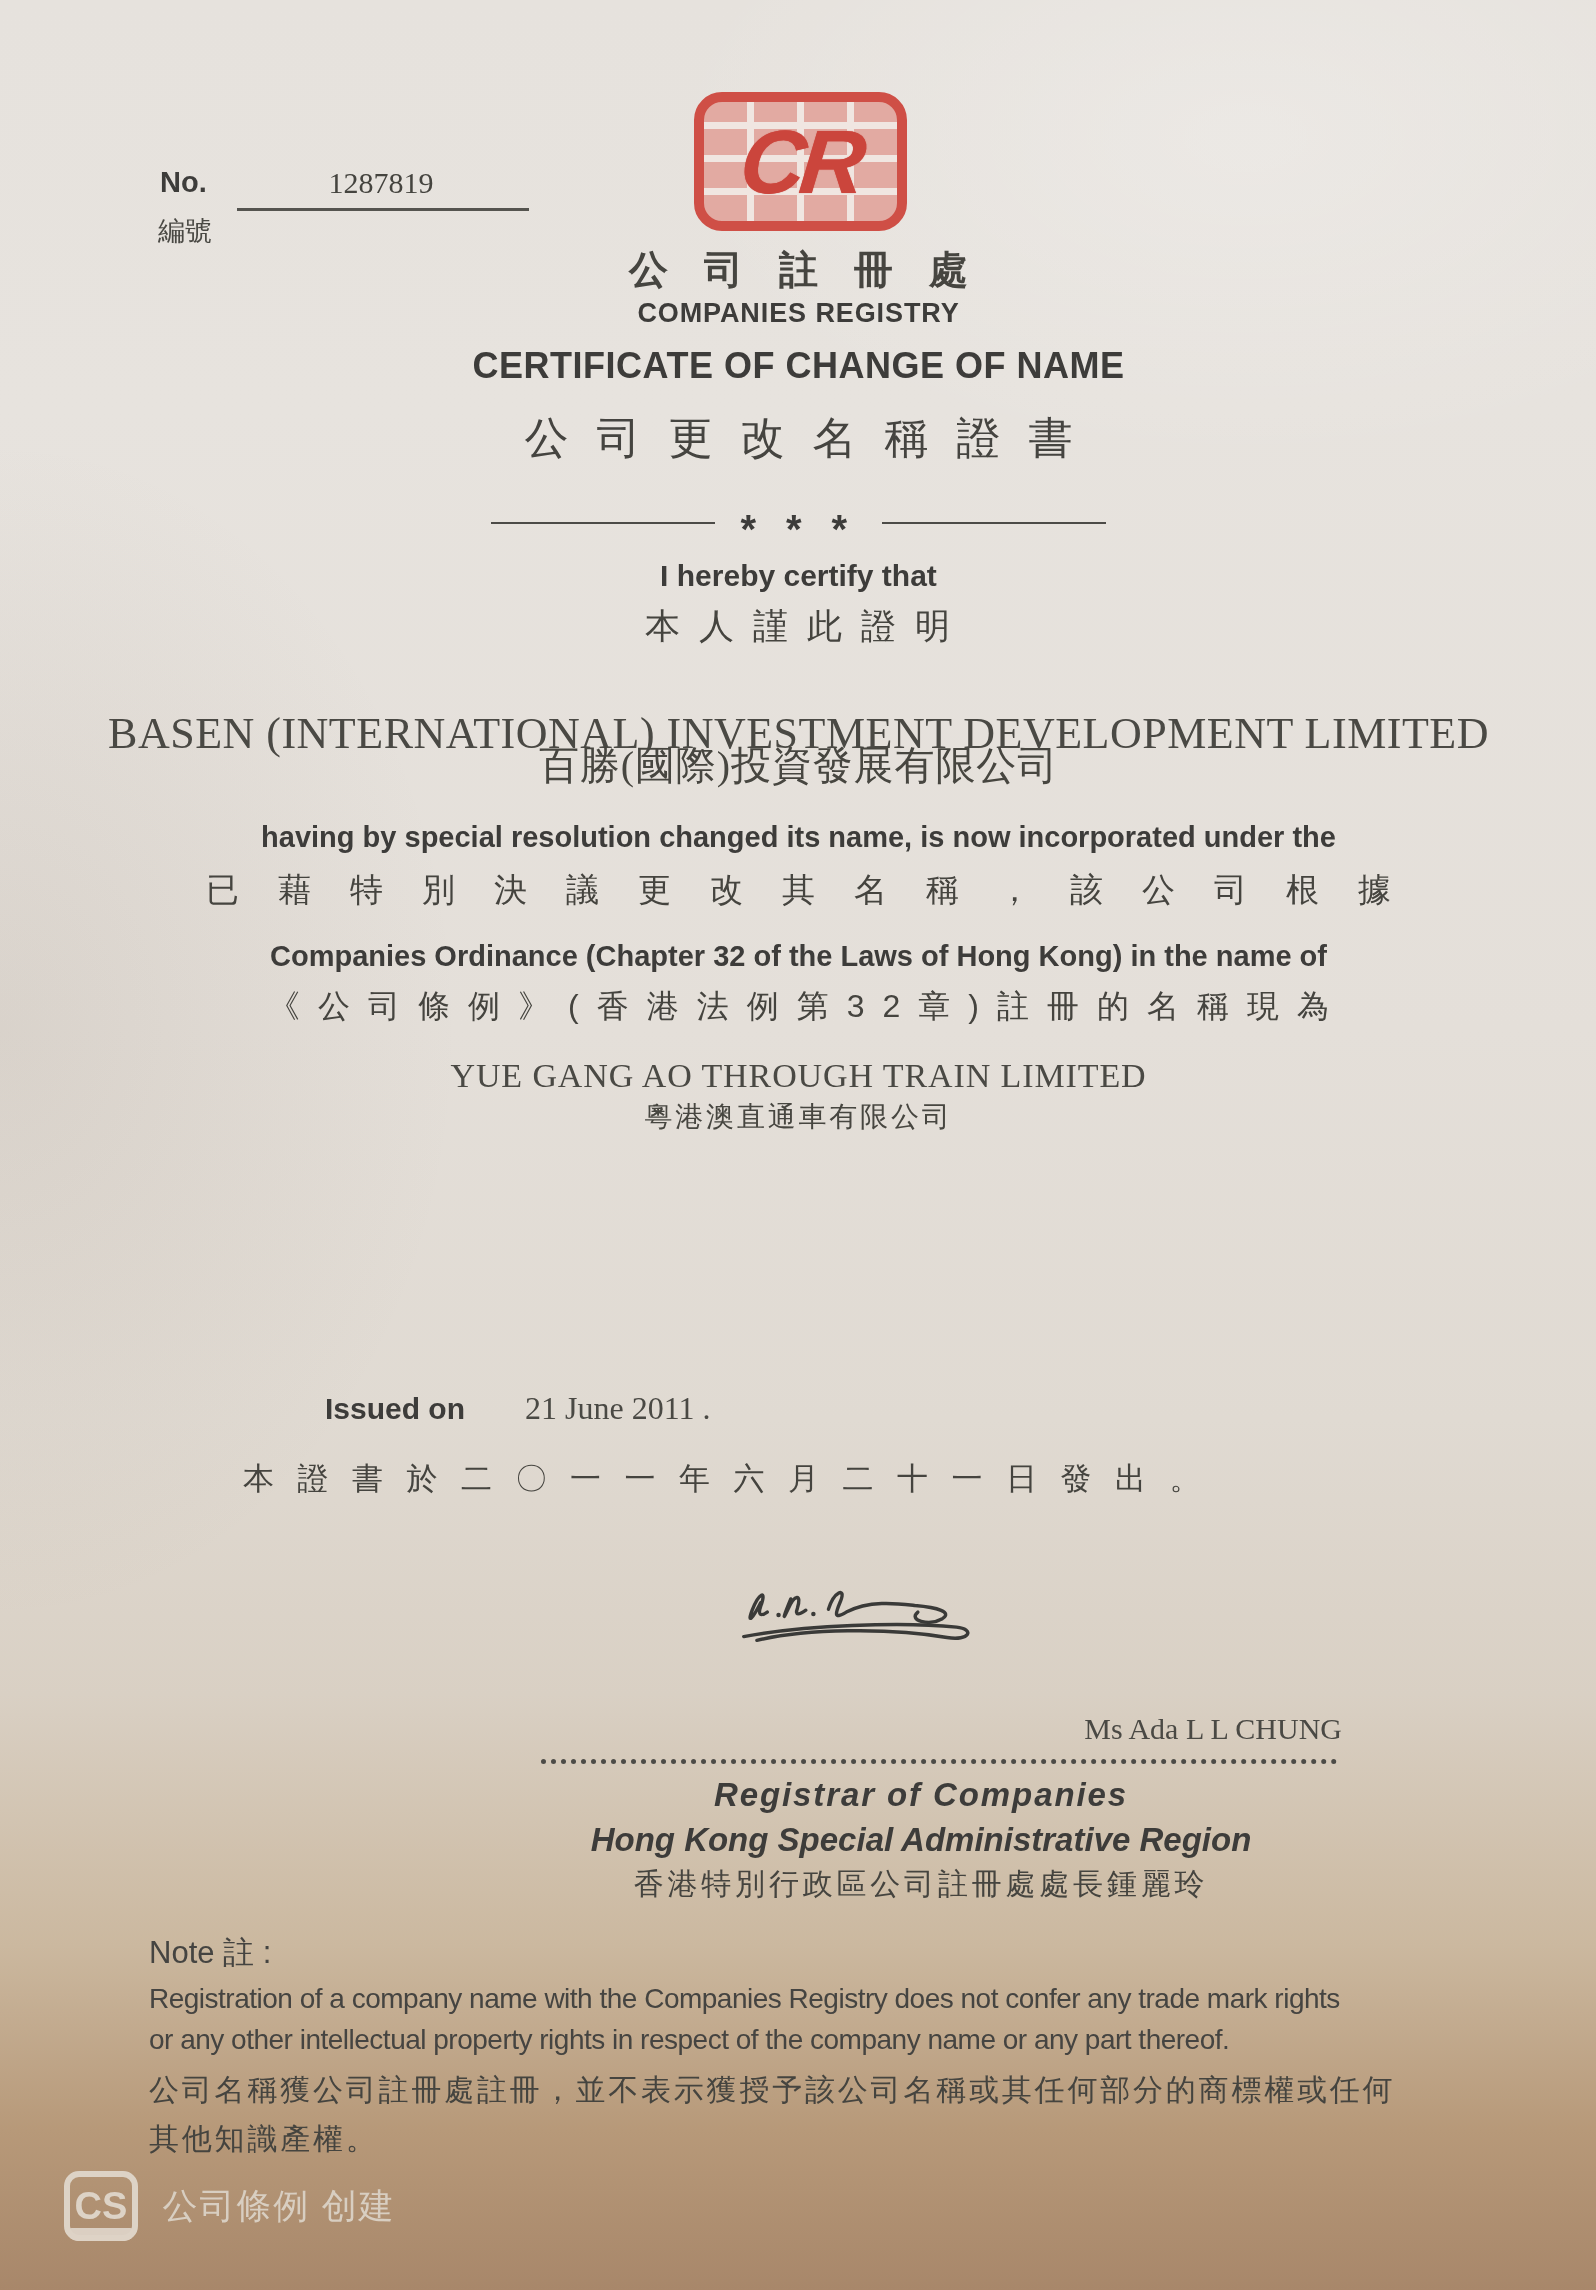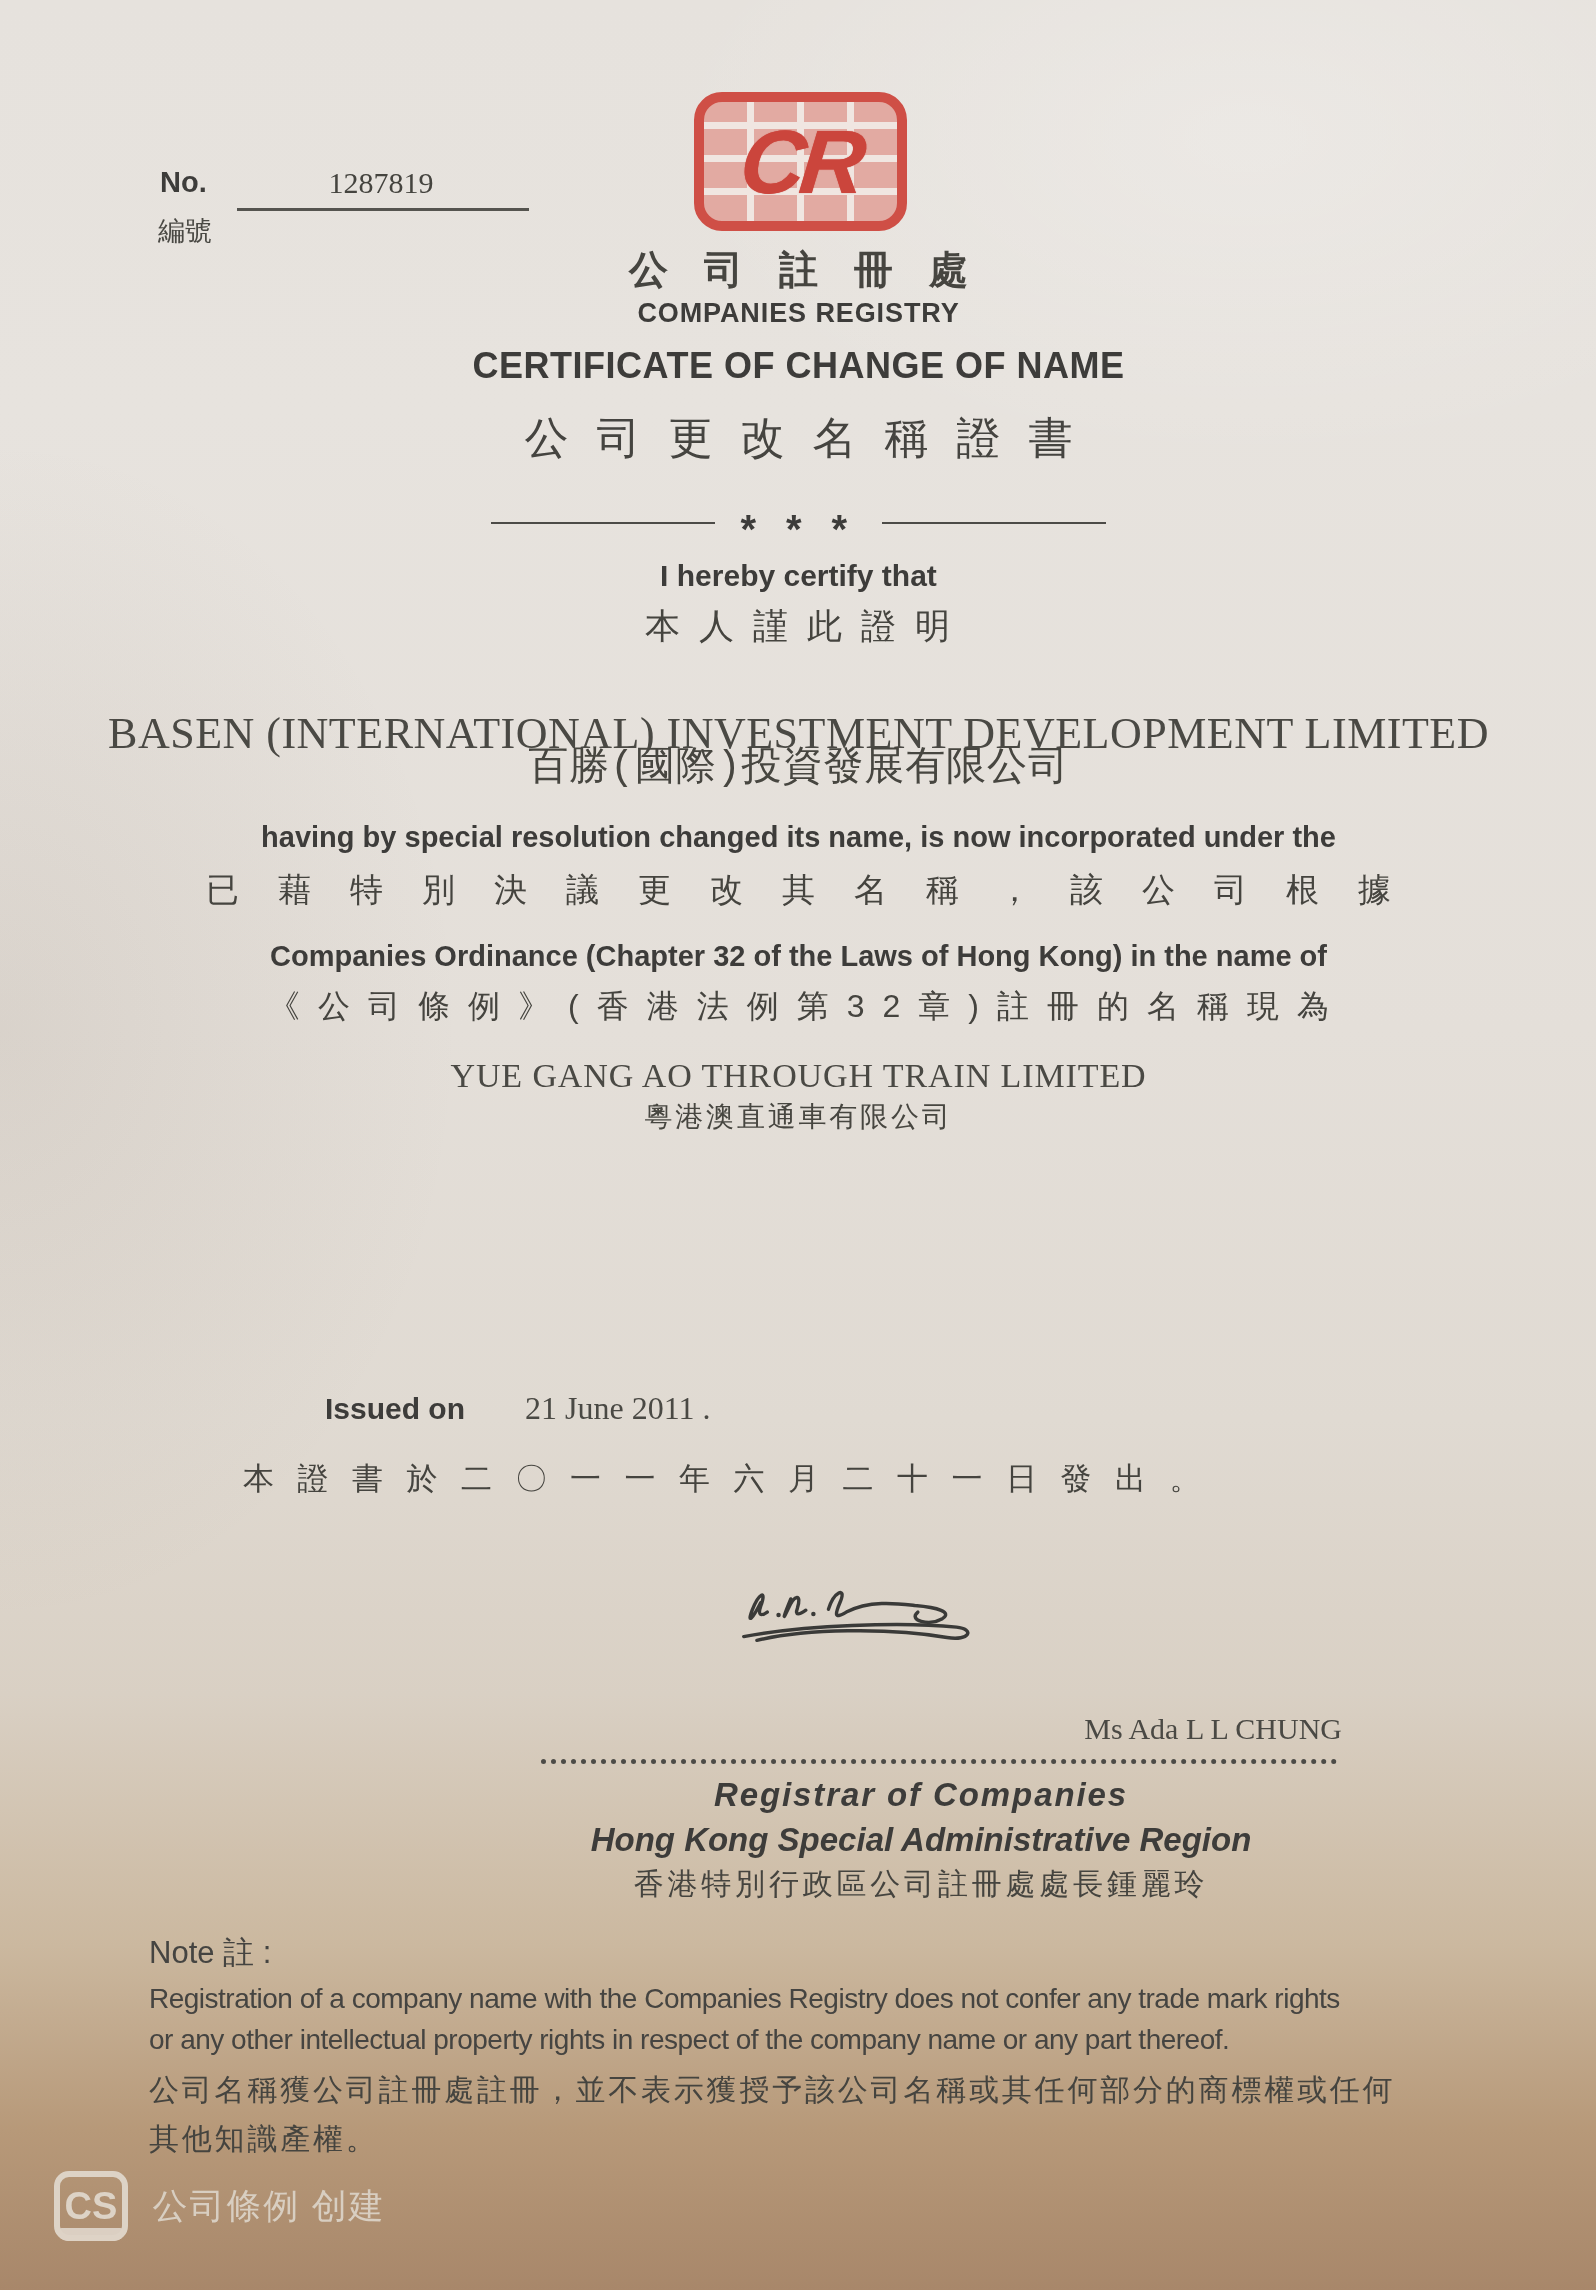--- a/index.html
+++ b/index.html
@@ -12,21 +12,21 @@
       radial-gradient(ellipse 847px 471px at 78% 6%, rgba(255,255,255,0.22), transparent 70%),
       radial-gradient(ellipse 659px 847px at 0% 45%, rgba(120,100,80,0.10), transparent 70%),
       linear-gradient(180deg,
         #e6e2dd 0%, #e7e3de 18%, #e4dfd9 45%, #e0dad2 62%,
         #d9d0c4 74%, #cbb89f 85%, #b79979 93%, #a8876a 100%);
   }
   .abs{position:absolute;}
   .ctr{left:0;right:0;text-align:center;}
   .sans-b{font-family:"Liberation Sans",sans-serif;font-weight:bold;color:#3d3c3a;}
   .serif{font-family:"Liberation Serif","DejaVu Serif",serif;color:#4a4944;}
-  .cjk{font-family:Liberation Mono, monospace;color:#474640;}
+  .cjk{font-family:Liberation Serif, serif;color:#474640;}
   .nowrap{white-space:nowrap;}
 
   
   .no-label{left:160px;top:166px;font-size:29px;}
   .no-value{left:235px;top:166px;width:292px;text-align:center;font-size:30px;font-family:"Liberation Serif","DejaVu Serif",serif;color:#45443f;}
   .no-line{left:237px;top:208px;width:292px;height:2.8px;background:#55544f;}
   .no-label-zh{left:158px;top:213px;font-size:27px;color:#4a4944;}
 
   
   .logo{
@@ -83,21 +83,21 @@
   .reg-title-zh{left:523px;top:1864px;width:796px;text-align:center;font-size:30px;letter-spacing:3.8px;color:#45443f;}
 
   .note-label{left:149px;top:1932px;font-size:31px;color:#454441;font-family:"Liberation Sans",sans-serif;}
   .note-en1{left:149px;top:1983px;font-size:28px;color:#454441;letter-spacing:-0.5px;}
   .note-en2{left:149px;top:2024px;font-size:28px;color:#454441;letter-spacing:-0.5px;}
   .note-zh1{left:149px;top:2070px;font-size:30px;letter-spacing:2.8px;color:#45443f;}
   .note-zh2{left:149px;top:2119px;font-size:30px;letter-spacing:2.8px;color:#45443f;}
   .note-en{font-family:"Liberation Sans",sans-serif;}
 
   
-  .wm{left:54px;top:2171px;display:flex;align-items:center;color:#ddd3c6;}
+  .wm{left:64px;top:2171px;display:flex;align-items:center;color:#ddd3c6;}
   .wm-icon{
     width:62px;height:58px;border:6.6px solid #ddd3c6;border-radius:15px;
     display:flex;align-items:center;justify-content:center;
     font-weight:bold;font-size:38px;color:#ddd3c6;position:relative;
   }
   .wm-icon::after{
     content:"";position:absolute;left:-1.9px;right:-1.9px;bottom:-5.6px;height:12.2px;
     background:#ddd3c6;border-radius:3.8px 3.8px 9.4px 9.4px;opacity:0.95;
   }
   .wm-text{margin-left:24.5px;font-size:35px;letter-spacing:1.9px;color:#d8cec1;font-family:"Liberation Sans",sans-serif;}

